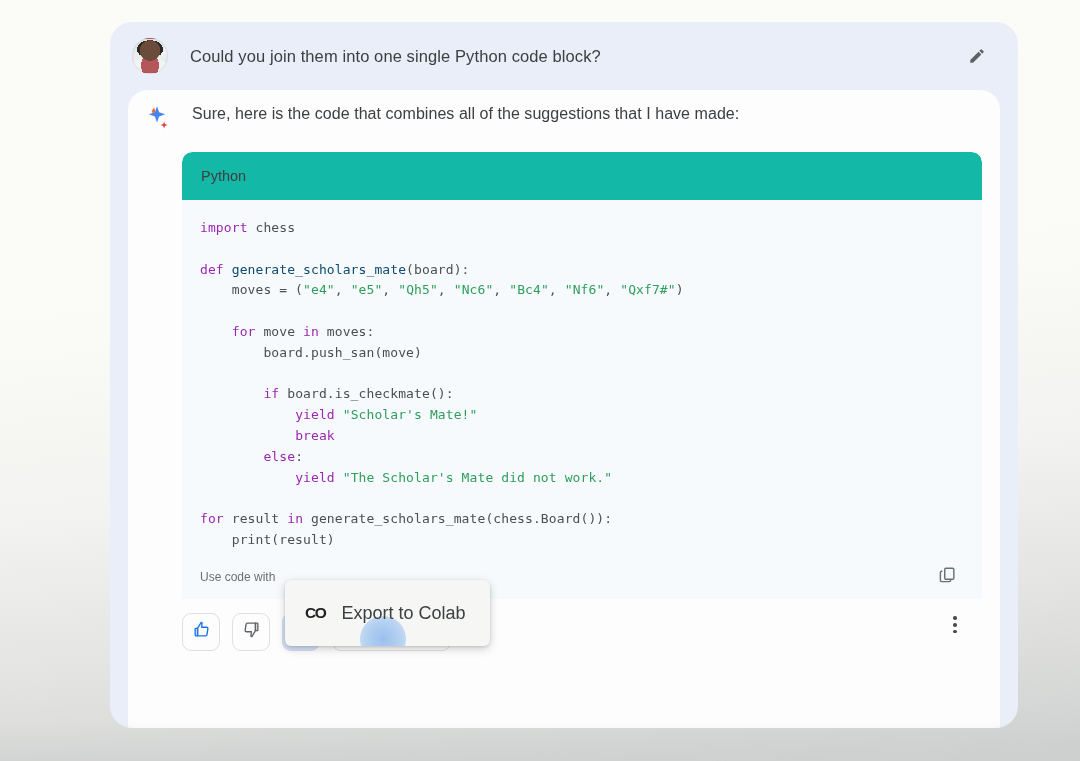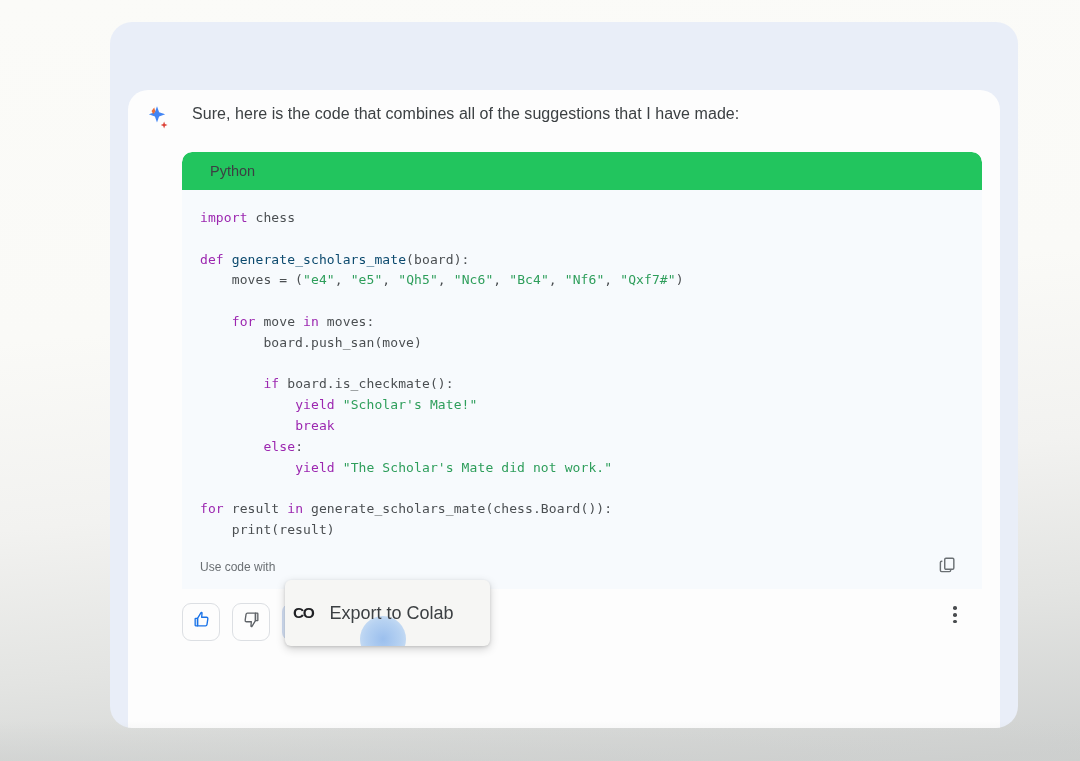--- a/index.html
+++ b/index.html
@@ -130,25 +130,25 @@
 
   
   #code-block {
     margin: 22px 18px 0 54px;
     border-radius: 10px 10px 0 0;
     overflow: hidden;
     position: relative;
   }
 
   #code-header {
-    background: #22c55e;
-    height: 38px;
-    display: flex;
-    align-items: center;
-    padding-left: 28px;
+    background: #14b8a6;
+    height: 48px;
+    display: flex;
+    align-items: center;
+    padding-left: 19px;
     border-radius: 10px 10px 0 0;
   }
   #code-language-label {
     font-size: 14.5px;
     color: #3c4043;
   }
 
   #code-body {
     background: #f7fafd;
     padding: 18px 18px 4px 18px;
@@ -255,21 +255,21 @@
     position: absolute;
     left: 285px;
     top: 580px;
     width: 205px;
     height: 66px;
     background: #f6f6f4;
     border-radius: 6px;
     box-shadow: 0 3px 10px rgba(0,0,0,0.18), 0 1px 3px rgba(0,0,0,0.12);
     display: flex;
     align-items: center;
-    padding-left: 8px;
+    padding-left: 20px;
     z-index: 40;
     overflow: hidden;
   }
   #export-colab-item {
     display: flex;
     align-items: center;
     gap: 16px;
     cursor: pointer;
     position: relative;
     z-index: 2;
@@ -304,20 +304,31 @@
     background: linear-gradient(to bottom, rgba(205,207,206,0) 0%, rgba(205,207,206,0.55) 100%);
     pointer-events: none;
     z-index: 60;
   }
 </style>
 </head>
 <body>
 
 <div id="conversation-card">
 
+  <div id="user-prompt-row">
+    <div id="avatar"></div>
+    <div id="user-prompt-text">Could you join them into one single Python code block?</div>
+    <div id="edit-prompt-button">
+      <span>
+        <svg width="18" height="18" viewBox="0 0 24 24" fill="#5f6368">
+          <path d="M3 17.25V21h3.75L17.81 9.94l-3.75-3.75L3 17.25zM20.71 7.04a1 1 0 0 0 0-1.41l-2.34-2.34a1 1 0 0 0-1.41 0l-1.83 1.83 3.75 3.75 1.83-1.83z"></path>
+        </svg>
+      </span>
+    </div>
+  </div>
 
   <div id="response-card">
 
 
     <div id="assistant-row">
       <span id="sparkle-icon">
         <svg width="26" height="26" viewBox="0 0 26 26">
           <path d="M11 2.2 L13.1 8.2 L19.2 10.3 L13.1 12.4 L11 18.4 L8.9 12.4 L2.8 10.3 L8.9 8.2 Z" fill="#4285f4"></path>
           <path d="M8.2 3.6 L9.4 7.4 L7.2 10.3 L5.6 7.0 Z" fill="#e8622a" opacity="0.92"></path>
           <path d="M18.1 17.6 L19.0 20.1 L21.5 21.0 L19.0 21.9 L18.1 24.4 L17.2 21.9 L14.7 21.0 L17.2 20.1 Z" fill="#d93025" opacity="0.9"></path>

